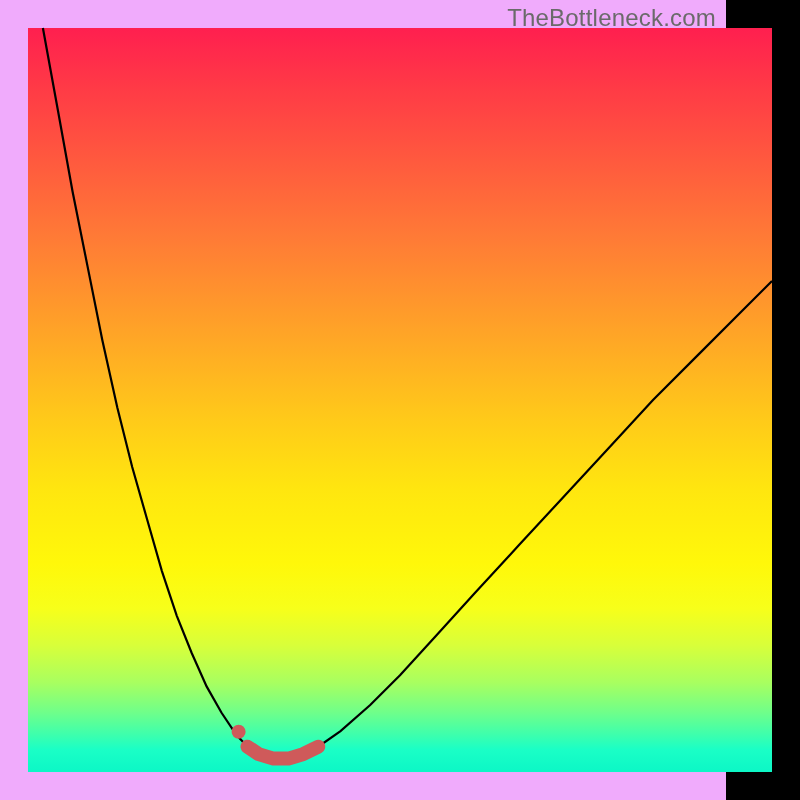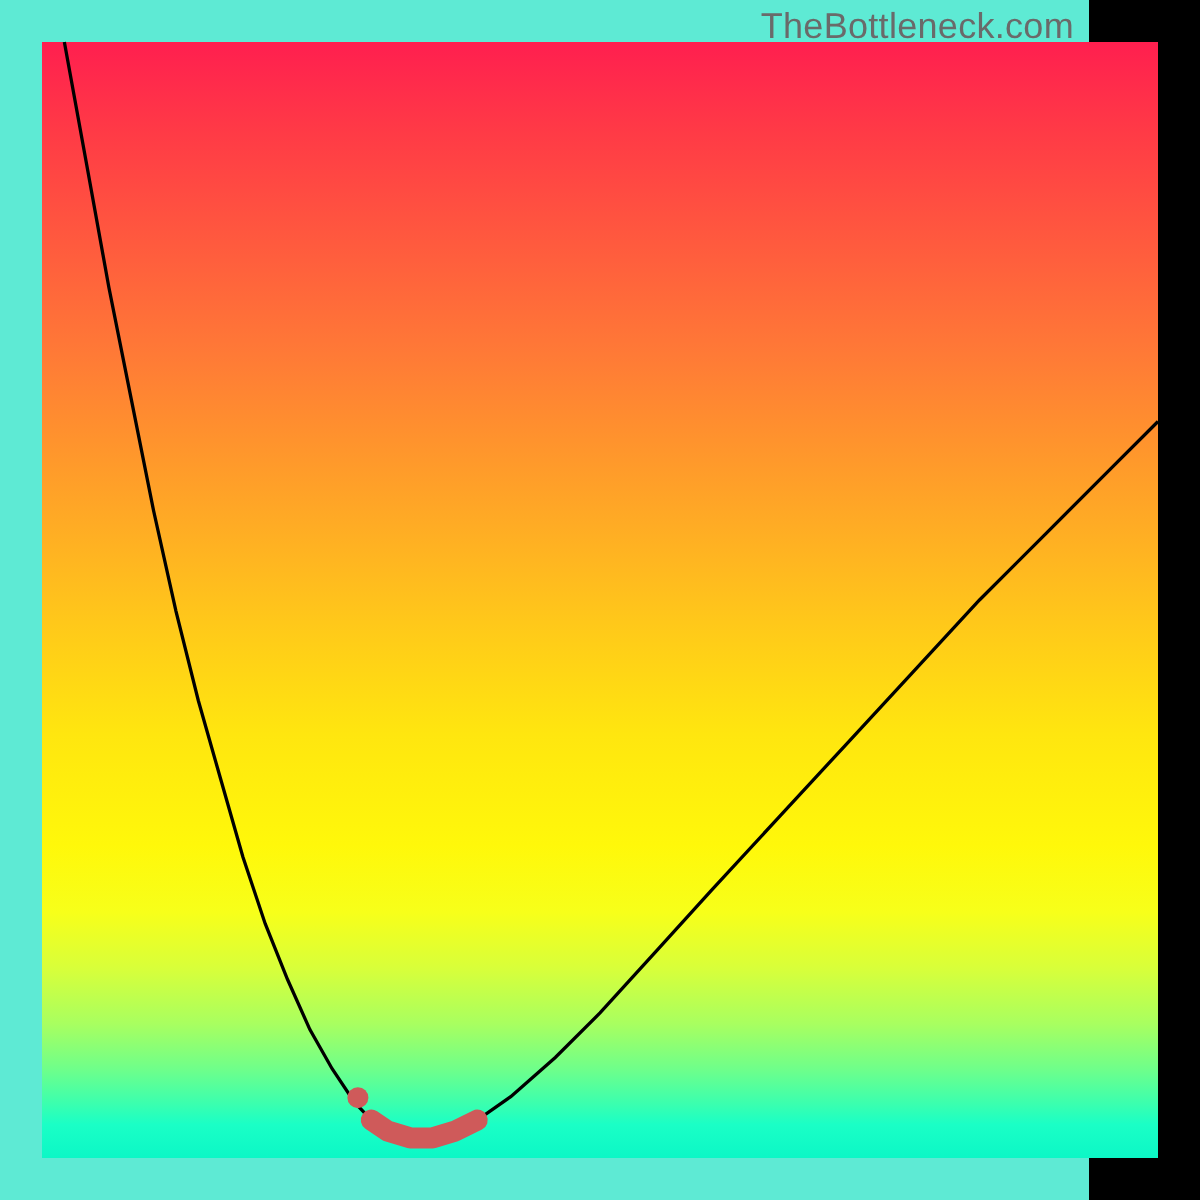--- a/index.html
+++ b/index.html
@@ -10,21 +10,21 @@
     background: #000;
     font-family: Arial, Helvetica, sans-serif;
     overflow: hidden;
   }
   .frame {
     position: absolute;
     left: 0;
     top: 0;
     width: 726px;
     height: 800px;
-    background: #5eead4;
+    background: #f0abfc;
   }
   .plot {
     position: absolute;
     left: 28px;
     top: 28px;
     width: 744px;
     height: 744px;
     background: linear-gradient(
       to bottom,
       #ff1f4f 0%,

